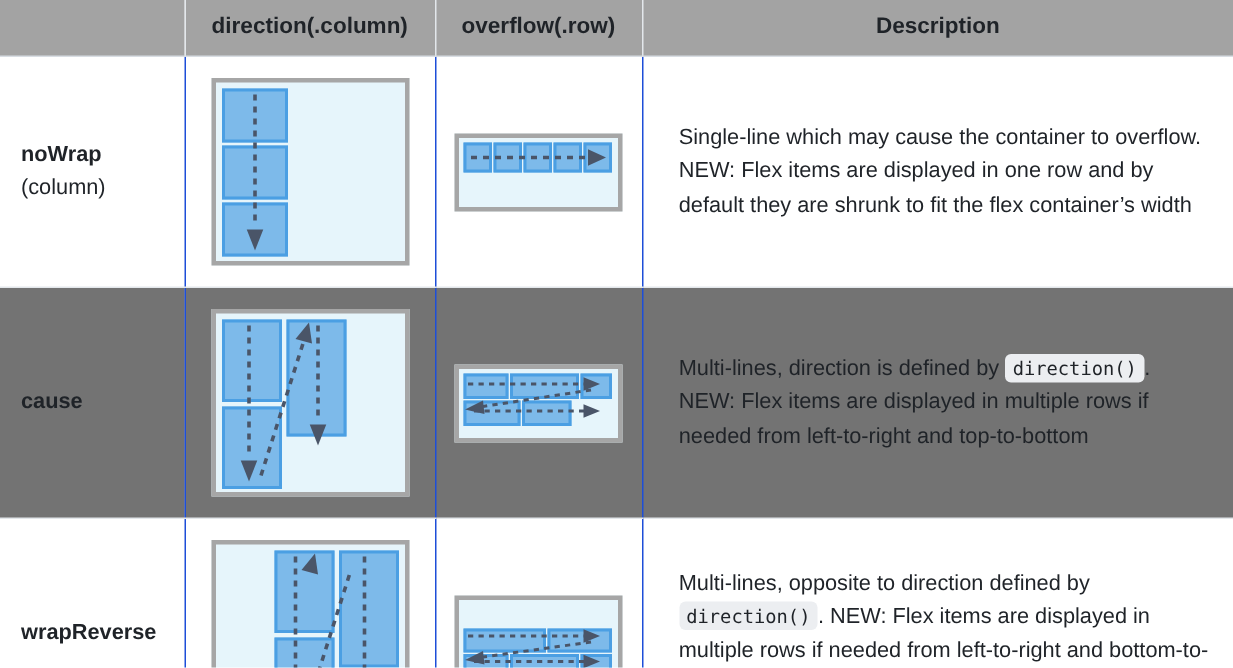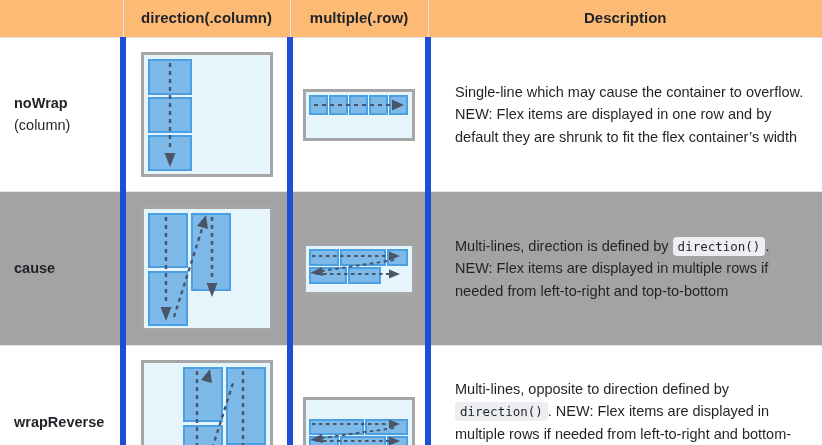--- a/index.html
+++ b/index.html
@@ -27,35 +27,35 @@
   .wrap-table col.c-desc  { width: 394px; }
 
   thead th {
     font-size: 15px;
     font-weight: bold;
     color: #1f2328;
     text-align: center;
     padding: 9px 10px 11px 10px;
     border-bottom: 1px solid #d8dde3;
     vertical-align: middle;
-    background: #fdba74;
+    background: #a3a3a3;
   }
   thead th.blank-head { border-right: 1px solid #e3e7eb; }
   thead th.sep { border-right: 1px solid #e3e7eb; }
 
   tbody tr.row-odd  > td { background: #ffffff; }
-  tbody tr.row-even > td { background: #a3a3a3; }
+  tbody tr.row-even > td { background: #737373; }
 
   tbody td {
     border-bottom: 1px solid #e3e7eb;
     vertical-align: middle;
     padding: 0;
   }
   tbody tr:last-child > td { border-bottom: none; }
-  tbody td.sep { border-right: 6px solid #1d4ed8; }
+  tbody td.sep { border-right: 1px solid #1d4ed8; }
 
   .name-cell {
     padding: 10px 14px;
     font-size: 14.5px;
     line-height: 1.45;
     text-align: left;
   }
   .name-cell .kw { font-weight: bold; display: block; }
   .name-cell .sub { font-weight: normal; display: block; }
 
@@ -115,21 +115,21 @@
   <colgroup>
     <col class="c-name">
       <col class="c-col">
       <col class="c-row">
       <col class="c-desc">
   </colgroup>
   <thead>
     <tr>
       <th class="blank-head"></th>
       <th class="sep">direction(.column)</th>
-      <th class="sep">multiple(.row)</th>
+      <th class="sep">overflow(.row)</th>
       <th>Description</th>
     </tr>
   </thead>
   <tbody>
 
     <tr class="row-odd">
       <td class="sep">
         <div class="name-cell">
           <span class="kw">noWrap</span>
           <span class="sub">(column)</span>

